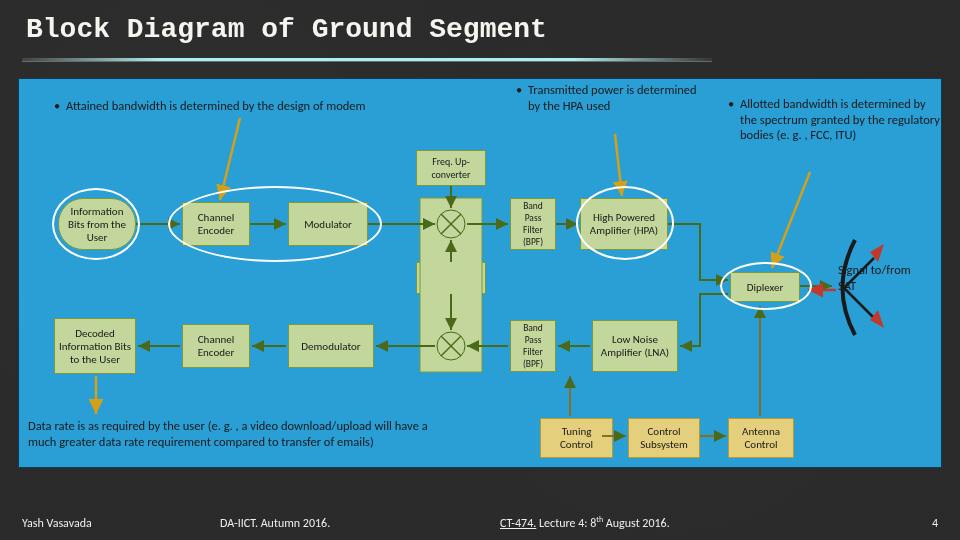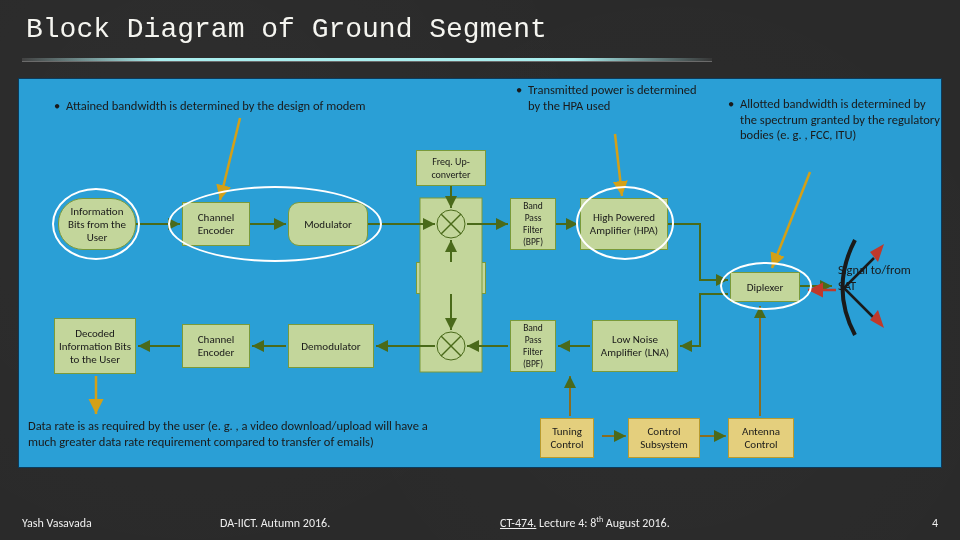--- a/index.html
+++ b/index.html
@@ -9,21 +9,21 @@
     background: #2a2a2a;
     background-image:
       radial-gradient(circle at 20% 30%, rgba(255,255,255,0.02) 0%, transparent 50%),
       radial-gradient(circle at 70% 60%, rgba(255,255,255,0.015) 0%, transparent 50%);
     color: #fff;
   }
   .slide { position: relative; width: 960px; height: 540px; }
   .title {
     position: absolute; top: 14px; left: 26px;
     font-family: 'Courier New', monospace;
-    font-size: 28px; font-weight: 400;
+    font-size: 28px; font-weight: 700;
     color: #f5f5f0;
   }
   .chalkline {
     position: absolute; top: 58px; left: 22px; width: 690px; height: 3px;
     background: linear-gradient(90deg, rgba(255,255,255,0.1), #aee 20%, #aee 80%, rgba(255,255,255,0.05));
     box-shadow: 0 1px 0 rgba(255,255,255,0.3);
   }
   .diagram-bg {
     position: absolute;
     top: 78px; left: 18px; width: 924px; height: 390px;
@@ -82,21 +82,21 @@
   <div class="bullet" style="top:418px; left:28px; width:430px;">
     <span>Data rate is as required by the user (e. g. , a video download/upload will have a much greater data rate requirement compared to transfer of emails)</span>
   </div>
 
   <div class="block" style="top:198px; left:58px;  width:78px; height:52px;border-radius:25px;">
       <span>Information Bits from the User</span>
     </div>
   <div class="block" style="top:202px; left:182px; width:68px; height:44px;">
       <span>Channel Encoder</span>
     </div>
-  <div class="block" style="top:202px; left:288px; width:80px; height:44px;border-radius:11px;">
+  <div class="block" style="top:202px; left:288px; width:80px; height:44px;">
       <span>Modulator</span>
     </div>
   <div class="block" style="top:150px; left:416px; width:70px; height:36px; font-size:10px;">
       <span>Freq. Up-converter</span>
     </div>
   <div class="block" style="top:198px; left:510px; width:46px; height:52px; font-size:9.5px;">
       <span>Band Pass Filter (BPF)</span>
     </div>
   <div class="block" style="top:198px; left:580px; width:88px; height:52px;">
       <span>High Powered Amplifier (HPA)</span>
@@ -119,21 +119,21 @@
       <span>Band Pass Filter (BPF)</span>
     </div>
   <div class="block" style="top:272px; left:730px; width:70px; height:30px;">
       <span>Diplexer</span>
     </div>
 
   <div class="block" style="top:320px; left:592px; width:86px; height:52px;">
       <span>Low Noise Amplifier (LNA)</span>
     </div>
 
-  <div class="block" style="top:418px; left:540px; width:54px; height:40px; background:#e4cf7d; border-color:#b89b2e;">
+  <div class="block" style="top:418px; left:540px; width:73px; height:40px; background:#e4cf7d; border-color:#b89b2e;">
       <span>Tuning Control</span>
     </div>
   <div class="block" style="top:418px; left:728px; width:66px; height:40px; background:#e4cf7d; border-color:#b89b2e;">
       <span>Antenna Control</span>
     </div>
   <div class="block" style="top:418px; left:628px; width:72px; height:40px; background:#e4cf7d; border-color:#b89b2e;">
       <span>Control Subsystem</span>
     </div>
 
   <svg class="overlay" width="960" height="540">

